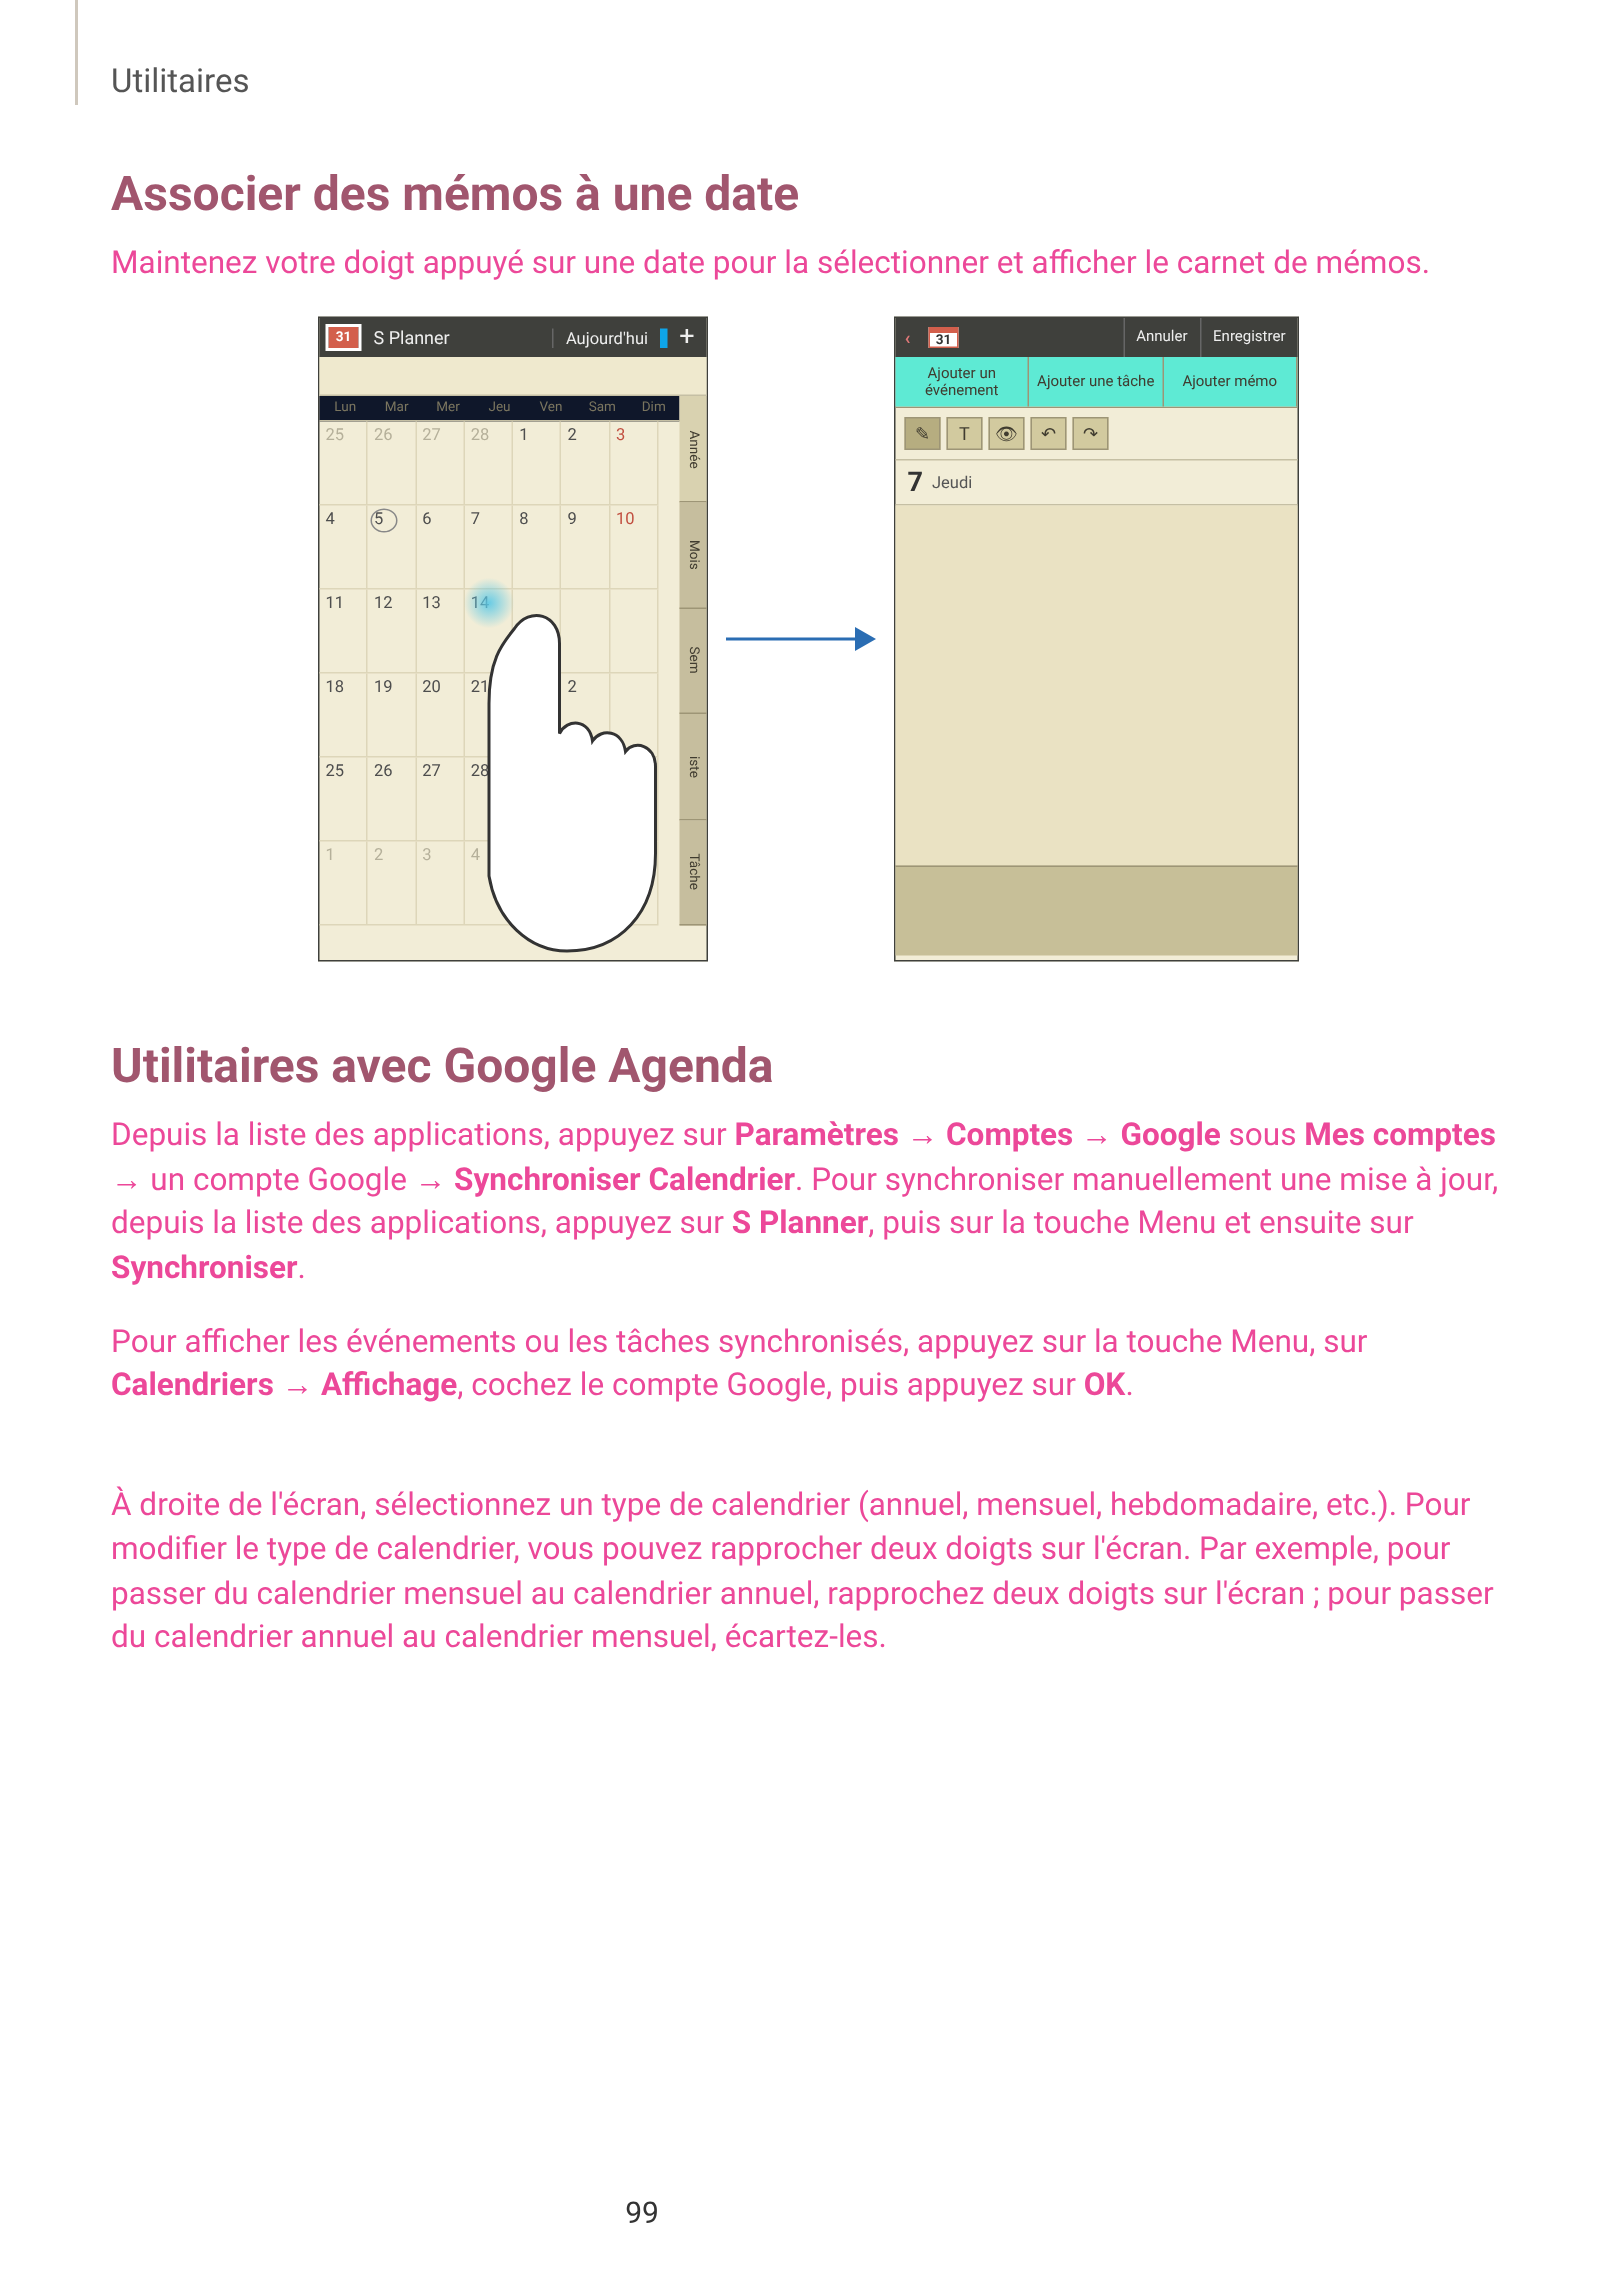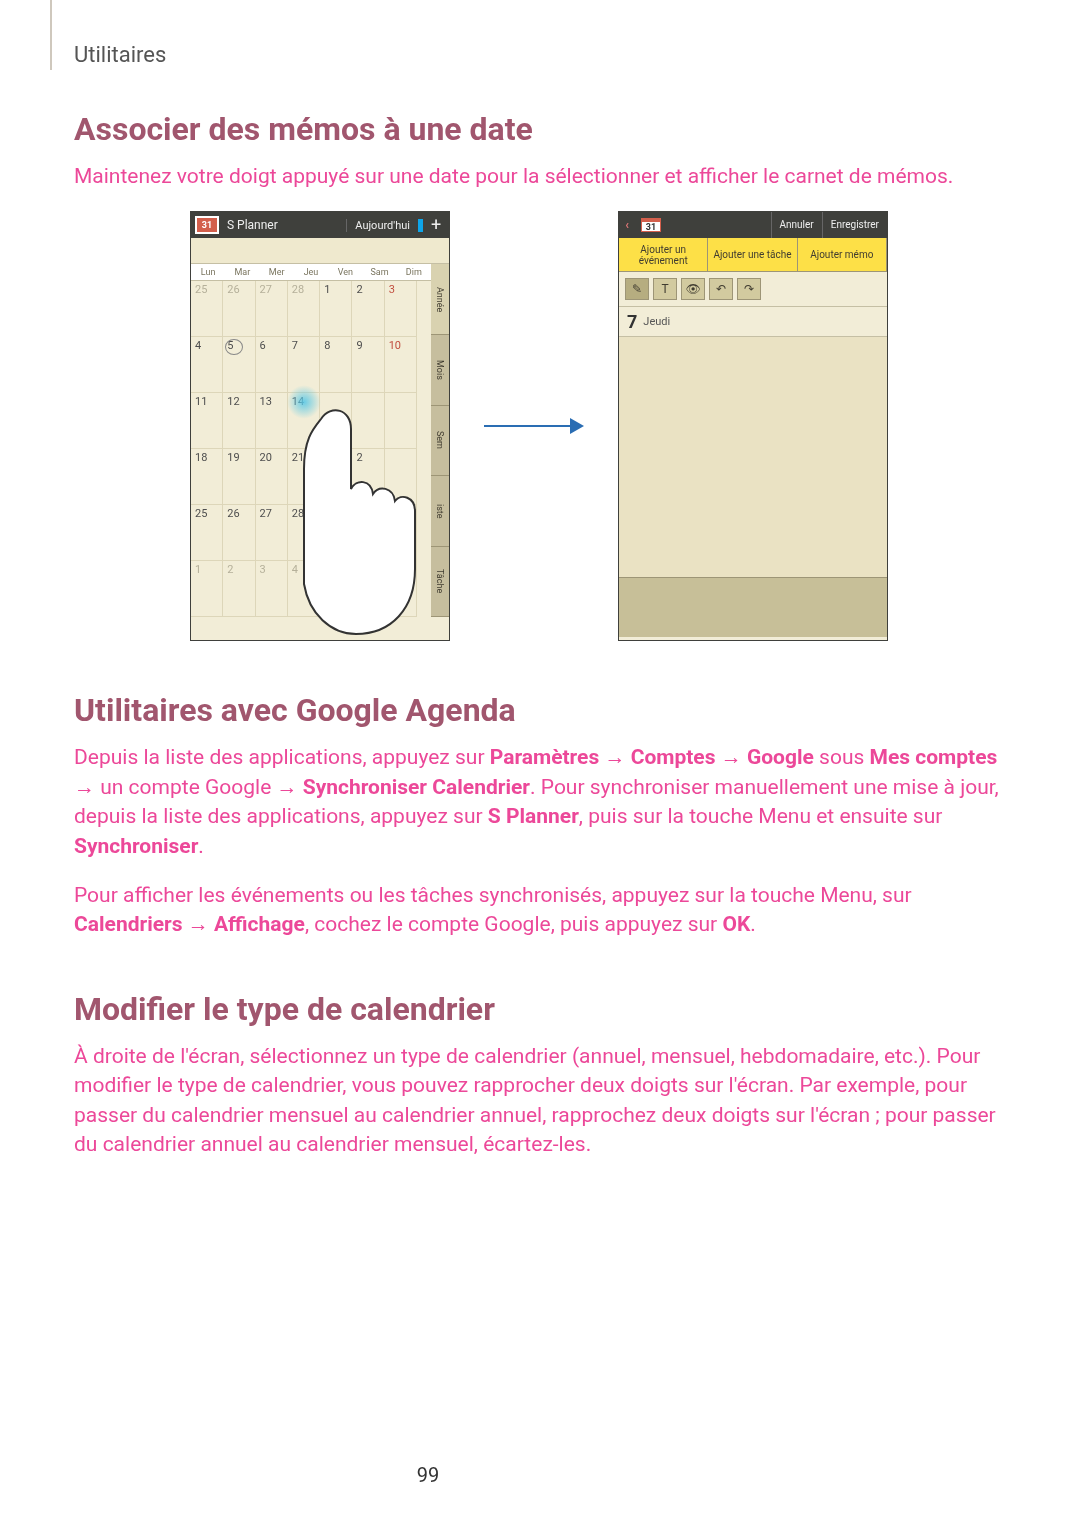--- a/index.html
+++ b/index.html
@@ -42,21 +42,21 @@
     font-size: 21px;
     line-height: 1.4;
     color: #ec4899;
     margin-bottom: 20px;
   }
   .section { margin-bottom: 50px; }
   .illus-wrap {
     display: flex;
     align-items: center;
     justify-content: center;
-    gap: 34px;
+    gap: 12px;
     margin: 20px 0 40px 0;
   }
   .arrow-between {
     width: 100px;
     height: 10px;
     display:flex;
     align-items:center;
   }
   .arrow-line {
     flex:1; height:2px; background:#2a6db3;
@@ -88,21 +88,21 @@
   .cal-top .title { flex:1; font-size:12px; padding-left:4px;}
   .cal-top .today { padding:0 8px; border-left:1px solid #666; border-right:5px solid #0ea5e9; font-size:11px;}
   .cal-top .plus { width:26px;text-align:center;font-size:18px;line-height:26px;}
   .monthrow {
     display:flex; height:26px; background:#efe9ce;
     border-bottom:1px solid #c5bfa4;
   }
   .monthrow div { flex:1; text-align:center; font-size:11px; line-height:26px; color:#6b6655;margin-top:20px;}
   .monthrow .cur { font-weight:700; color:#d35f4c; }
   .monthrow .yr { color:#8a8574;}
-  .dowrow { display:flex; background:#ffffff; border-bottom:1px solid #c5bfa4;}
+  .dowrow { display:flex; background:#0f172a; border-bottom:1px solid #c5bfa4;}
   .dowrow div { flex:1; text-align:center; font-size:9px; color:#7a755f; line-height:16px;}
   .grid { position:relative; width:226px;}
   .grid-row { display:flex; height:56px; border-bottom:1px solid #ddd6b9;}
   .grid-row div { flex:1; border-right:1px solid #ddd6b9; font-size:11px; padding:2px 0 0 4px; color:#4e4e4e;}
   .grid-row div.gray { color:#b5b09a;}
   .grid-row div.sun { color:#c14e3f;}
   .grid-row div.circled { position:relative;}
   .grid-row div.circled::after{
     content:"";position:absolute;left:2px;top:2px;width:16px;height:14px;border:1px solid #888;border-radius:50%;
   }
@@ -134,21 +134,21 @@
     width:20px;height:14px;background:#fff;color:#333;margin:0 6px;display:flex;align-items:center;justify-content:center;font-size:9px;font-weight:700;border:1px solid #d35f4c;border-top:4px solid #d35f4c;
   }
   .memo-top .sp { flex:1; }
   .memo-top .btn { font-size:10px; padding:0 8px; border-left:1px solid #666; line-height:26px;}
   .memo-tabs {
     display:flex; height:34px; border-bottom:1px solid #9d9576;
   }
   .memo-tabs div {
     flex:1; text-align:center; font-size:10px; color:#403c30; line-height:1.1;
     display:flex;align-items:center;justify-content:center;
-    border-right:1px solid #9d9576; background:#fde047;
+    border-right:1px solid #9d9576; background:#5eead4;
   }
   .toolbar {
     display:flex; gap:4px; padding:6px; border-bottom:1px solid #c5bfa4;
   }
   .tool {
     width:24px;height:22px;background:#d2ca9f;border:1px solid #9d9576;
     display:flex;align-items:center;justify-content:center;font-size:12px;color:#403c30;
   }
   .tool.active { background:#b6ad80; }
   .daterow {
@@ -310,19 +310,18 @@
     <h2>Utilitaires avec Google Agenda</h2>
     <p>
       <span>Depuis la liste des applications, appuyez sur </span><b>Paramètres</b><span> → </span><b>Comptes</b><span> → </span><b>Google</b><span> sous </span><b>Mes comptes</b><span> → un compte Google → </span><b>Synchroniser Calendrier</b><span>. Pour synchroniser manuellement une mise à jour, depuis la liste des applications, appuyez sur </span><b>S Planner</b><span>, puis sur la touche Menu et ensuite sur </span><b>Synchroniser</b><span>.</span>
     </p>
     <p>
       <span>Pour afficher les événements ou les tâches synchronisés, appuyez sur la touche Menu, sur </span><b>Calendriers</b><span> → </span><b>Affichage</b><span>, cochez le compte Google, puis appuyez sur </span><b>OK</b><span>.</span>
     </p>
   </div>
 
   <div class="section">
-    <h2>Modifier le type de calendrier</h2>
     <p>À droite de l'écran, sélectionnez un type de calendrier (annuel, mensuel, hebdomadaire, etc.). Pour modifier le type de calendrier, vous pouvez rapprocher deux doigts sur l'écran. Par exemple, pour passer du calendrier mensuel au calendrier annuel, rapprochez deux doigts sur l'écran ; pour passer du calendrier annuel au calendrier mensuel, écartez-les.</p>
   </div>
 
 </div>
 
 <div class="pagenum">99</div>
 
 </body></html>

